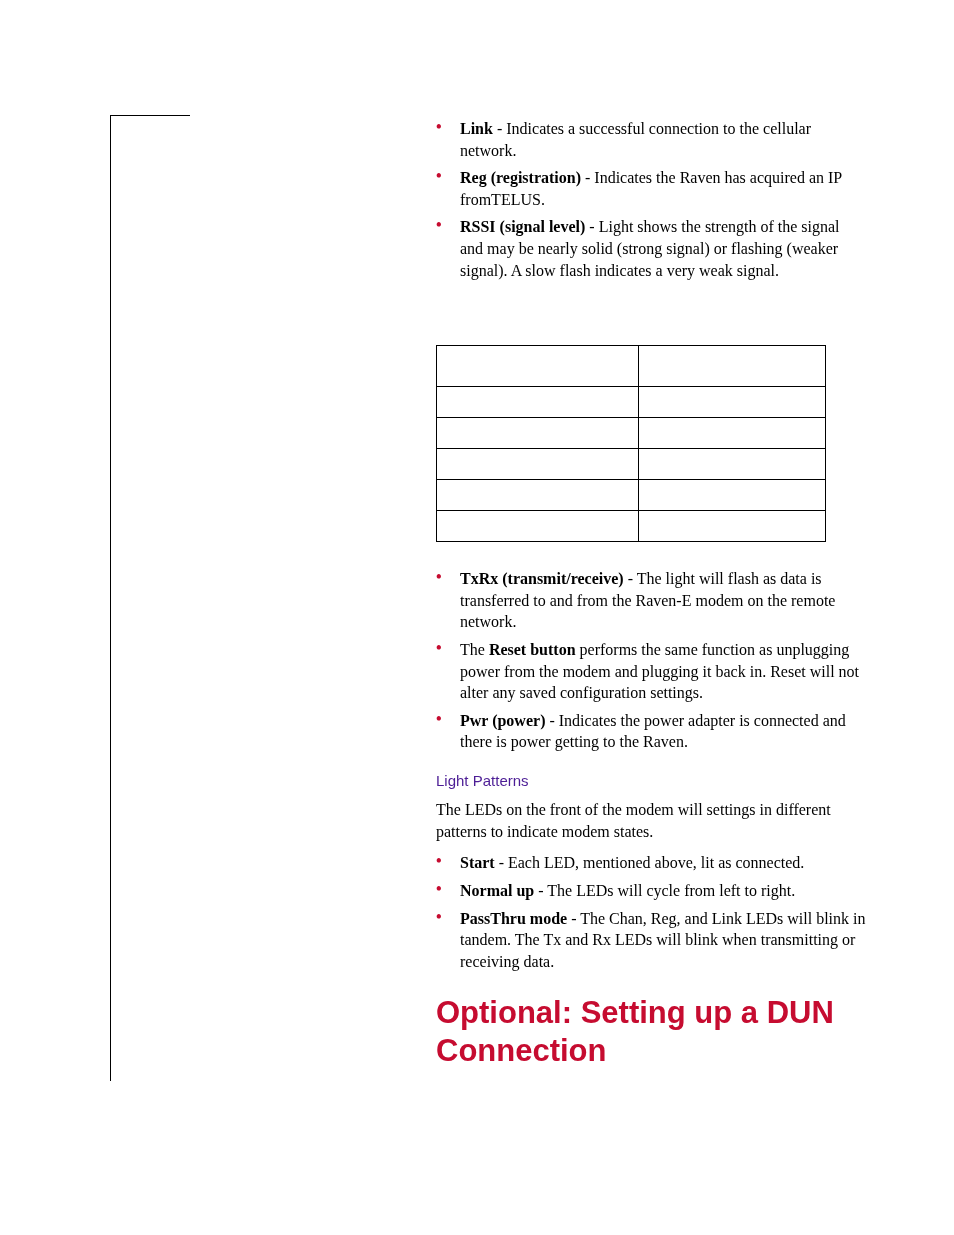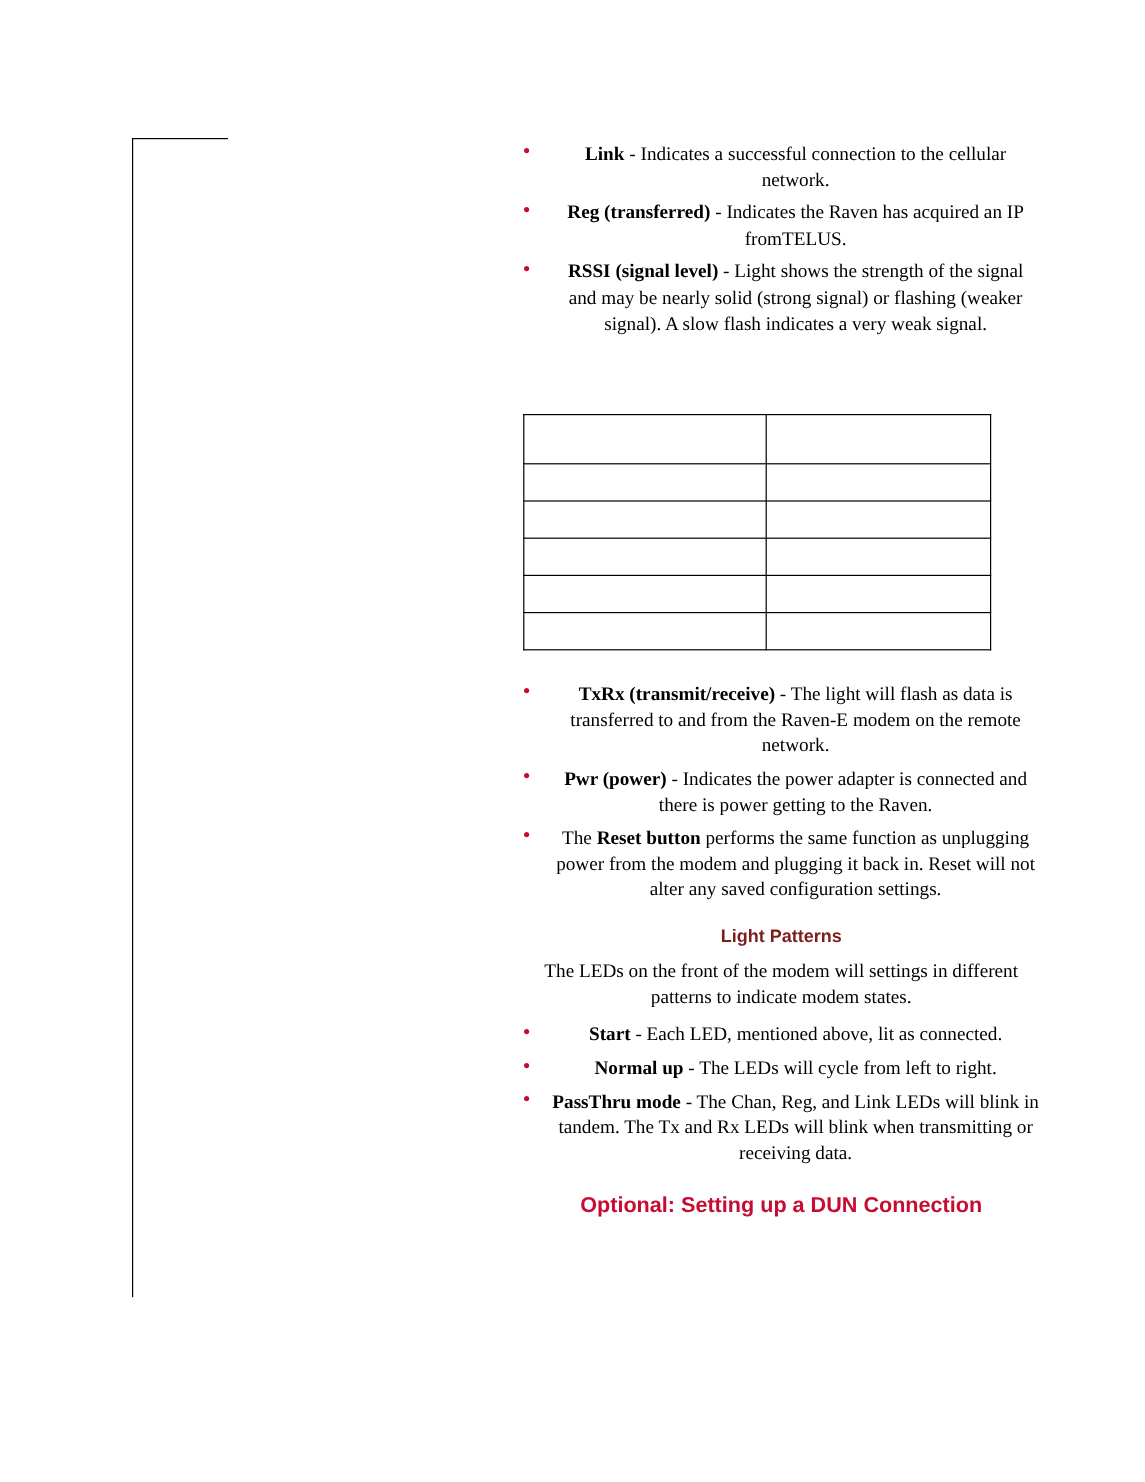--- a/index.html
+++ b/index.html
@@ -9,21 +9,20 @@
     font-family: "Palatino Linotype", "Book Antiqua", Palatino, Georgia, serif;
     color: #000;
     font-size: 16px;
     line-height: 1.35;
   }
   .page {
     position: relative;
     width: 954px;
     height: 1081px;
     box-sizing: border-box;
-    text-align: center;
   }
   
   .vline {
     position: absolute;
     left: 110px;
     top: 115px;
     width: 0;
     height: 1058px;
     border-left: 1px solid #000;
   }
@@ -88,34 +87,34 @@
   }
   table.rssi th {
     height: 40px;
     font-weight: normal;
   }
   table.rssi col.c1 { width: 52%; }
   table.rssi col.c2 { width: 48%; }
 
   .subhead {
     font-family: Arial, Helvetica, sans-serif;
-    font-weight: bold;
-    color: #7f1d1d;
+    font-weight: normal;
+    color: #4c1d95;
     font-size: 15px;
     margin-top: 18px;
     margin-bottom: 8px;
   }
   .para {
     margin: 6px 0 10px 0;
   }
   .h1 {
     font-family: Arial, Helvetica, sans-serif;
     font-weight: bold;
     color: #c60c30;
-    font-size: 18px;
+    font-size: 31px;
     line-height: 1.2;
     margin-top: 22px;
   }
 
   
   .wave {
     position: absolute;
     left: 90px;
     top: 1125px;
     width: 775px;
@@ -135,21 +134,21 @@
   <div class="hline-top"></div>
   <div class="hline-bot"></div>
 
   <div class="content">
 
     <ul class="bullets">
       <li>
         <span class="bold" data-bind="bullets_top.0.term">Link</span><span data-bind="bullets_top.0.sep"> - </span><span data-bind="bullets_top.0.text">Indicates a successful connection to the cellular network.</span>
       </li>
       <li>
-        <span class="bold" data-bind="bullets_top.1.term">Reg (transferred)</span><span data-bind="bullets_top.1.sep"> - </span><span data-bind="bullets_top.1.text">Indicates the Raven has acquired an IP fromTELUS.</span>
+        <span class="bold" data-bind="bullets_top.1.term">Reg (registration)</span><span data-bind="bullets_top.1.sep"> - </span><span data-bind="bullets_top.1.text">Indicates the Raven has acquired an IP fromTELUS.</span>
       </li>
       <li>
         <span class="bold" data-bind="bullets_top.2.term">RSSI (signal level)</span><span data-bind="bullets_top.2.sep"> - </span><span data-bind="bullets_top.2.text">Light shows the strength of the signal and may be nearly solid (strong signal) or flashing (weaker signal). A slow flash indicates a very weak signal.</span>
       </li>
     </ul>
 
     <div class="gap-large"></div>
 
     <table class="rssi">
       <colgroup>
@@ -187,24 +186,24 @@
     </table>
 
     <div class="gap-med"></div>
     <div style="height:12px"></div>
 
     <ul class="bullets">
       <li>
         <span class="bold" data-bind="bullets_mid.0.term">TxRx (transmit/receive)</span><span data-bind="bullets_mid.0.sep"> - </span><span data-bind="bullets_mid.0.text">The light will flash as data is transferred to and from the Raven-E modem on the remote network.</span>
       </li>
       <li>
+        <span data-bind="bullets_mid.2.term_prefix">The </span><span class="bold" data-bind="bullets_mid.2.term">Reset button</span><span data-bind="bullets_mid.2.sep"> </span><span data-bind="bullets_mid.2.text">performs the same function as unplugging power from the modem and plugging it back in. Reset will not alter any saved configuration settings.</span>
+      </li>
+      <li>
         <span class="bold" data-bind="bullets_mid.1.term">Pwr (power)</span><span data-bind="bullets_mid.1.sep"> - </span><span data-bind="bullets_mid.1.text">Indicates the power adapter is connected and there is power getting to the Raven.</span>
-      </li>
-      <li>
-        <span data-bind="bullets_mid.2.term_prefix">The </span><span class="bold" data-bind="bullets_mid.2.term">Reset button</span><span data-bind="bullets_mid.2.sep"> </span><span data-bind="bullets_mid.2.text">performs the same function as unplugging power from the modem and plugging it back in. Reset will not alter any saved configuration settings.</span>
       </li>
     </ul>
 
     <div class="subhead" data-bind="subhead">Light Patterns</div>
 
     <div class="para" data-bind="para_intro">The LEDs on the front of the modem will settings in different patterns to indicate modem states.</div>
 
     <ul class="bullets">
       <li>
         <span class="bold" data-bind="bullets_patterns.0.term">Start</span><span data-bind="bullets_patterns.0.sep"> - </span><span data-bind="bullets_patterns.0.text">Each LED, mentioned above, lit as connected.</span>

